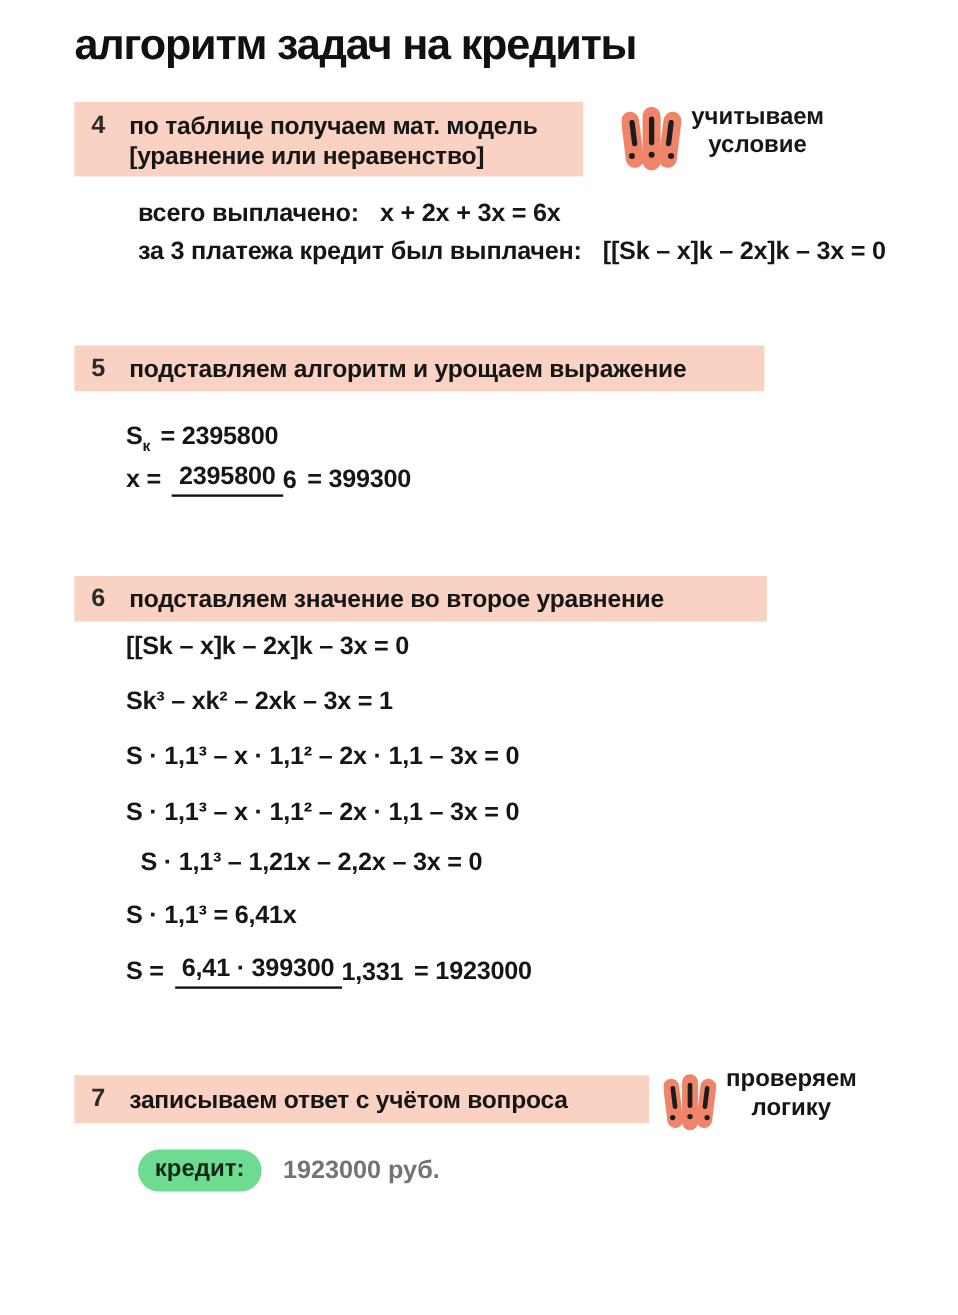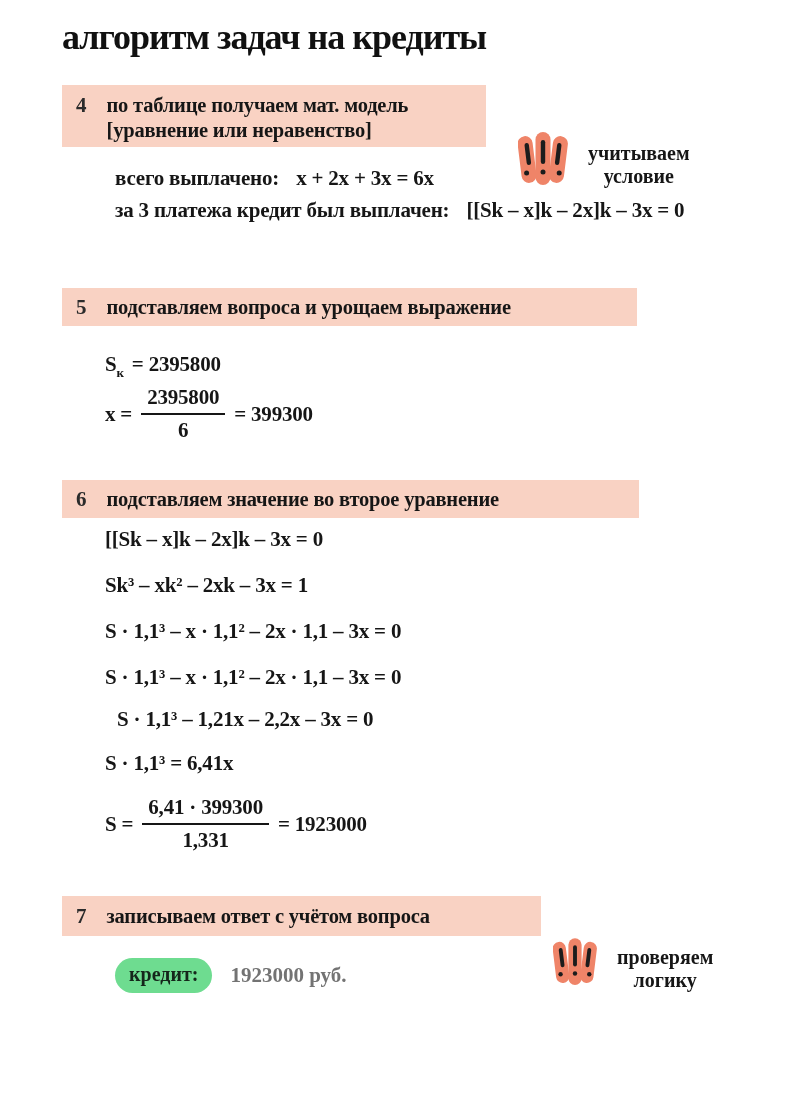--- a/index.html
+++ b/index.html
@@ -2,21 +2,21 @@
 <html><head>
 <meta charset="utf-8">
 <style>
   html, body { margin: 0; padding: 0; background: #ffffff; }
   .page {
     position: relative;
     width: 798px;
     height: 1020px;
     background: #ffffff;
     overflow: hidden;
-    font-family: Liberation Serif, serif;
+    font-family: Liberation Sans, sans-serif;
     color: #161616;
   }
   .abs { position: absolute; }
 
   .title {
     margin: 0;
     font-size: 36px;
     font-weight: 700;
     letter-spacing: -1px;
     color: #111111;
@@ -41,23 +41,22 @@
     font-size: 20.5px;
     font-weight: 600;
     letter-spacing: -0.2px;
     line-height: 1.22;
     color: #161616;
   }
   .step-text .line { display: block; }
 
   .note {
     display: flex;
-    align-items: flex-end;
-    gap: 20px;
-    margin-top: 43px;
+    align-items: flex-start;
+    gap: 8px;
   }
   .note-text {
     font-size: 20px;
     font-weight: 600;
     line-height: 1.18;
     text-align: center;
     color: #161616;
   }
   .note-text span { display: block; }
   .warn-icon { flex: 0 0 auto; }
@@ -78,21 +77,21 @@
     margin-right: 3px;
   }
 
   .frac-row {
     display: flex;
     align-items: center;
     gap: 9px;
   }
   .frac {
     display: inline-flex;
-    flex-direction: column;
+    flex-direction: row;
     align-items: center;
   }
   .frac .num {
     padding: 0 6px 3px 6px;
     border-bottom: 2.5px solid #161616;
   }
   .frac .den { padding-top: 3px; }
 
   .answer-row {
     display: flex;
@@ -159,21 +158,21 @@
     <span class="lbl">всего выплачено:</span>
     <span class="frm">x + 2x + 3x = 6x</span>
   </div>
   <div class="math-line abs" style="left:115px; top:198px;">
     <span class="lbl">за 3 платежа кредит был выплачен:</span>
     <span class="frm">[[Sk – x]k – 2x]k – 3x = 0</span>
   </div>
 
   <section class="step-header abs" style="left:62px; top:288px; width:575px; height:38px;">
     <span class="step-num">5</span>
-    <span class="step-text">подставляем вопроса и урощаем выражение</span>
+    <span class="step-text">подставляем алгоритм и урощаем выражение</span>
   </section>
 
   <div class="math-line abs" style="left:105px; top:352px;text-align:center;">
     <span>S</span><span class="sub-k">к</span>
     <span>= 2395800</span>
   </div>
 
   <div class="math-line frac-row abs" style="left:105px; top:385px;">
     <span>x =</span>
     <span class="frac">

